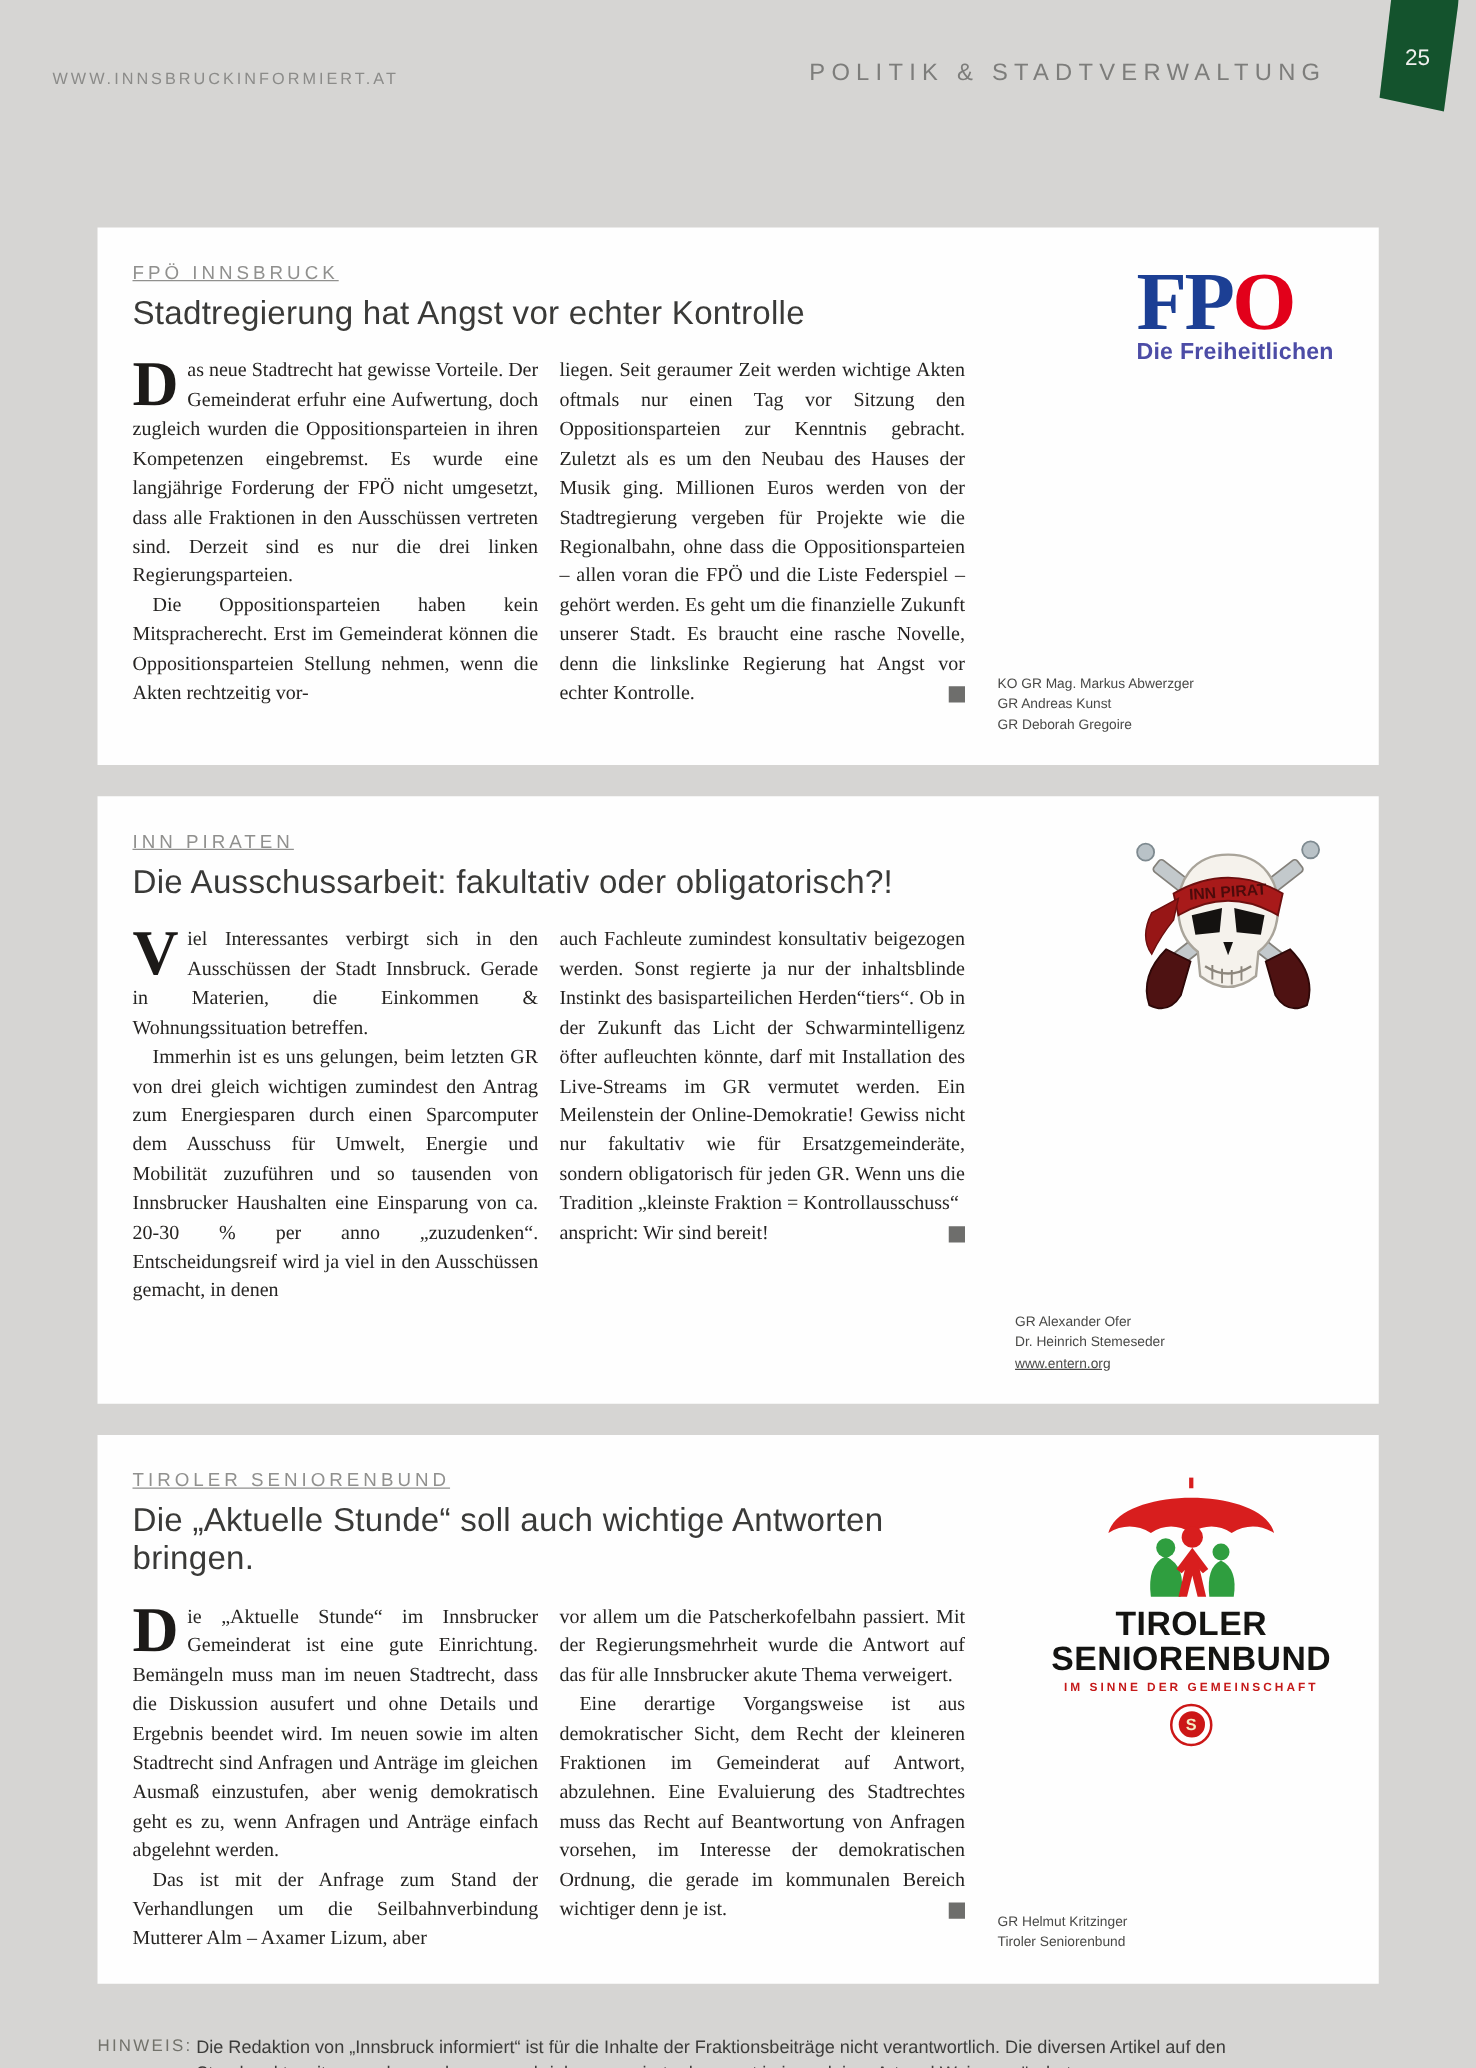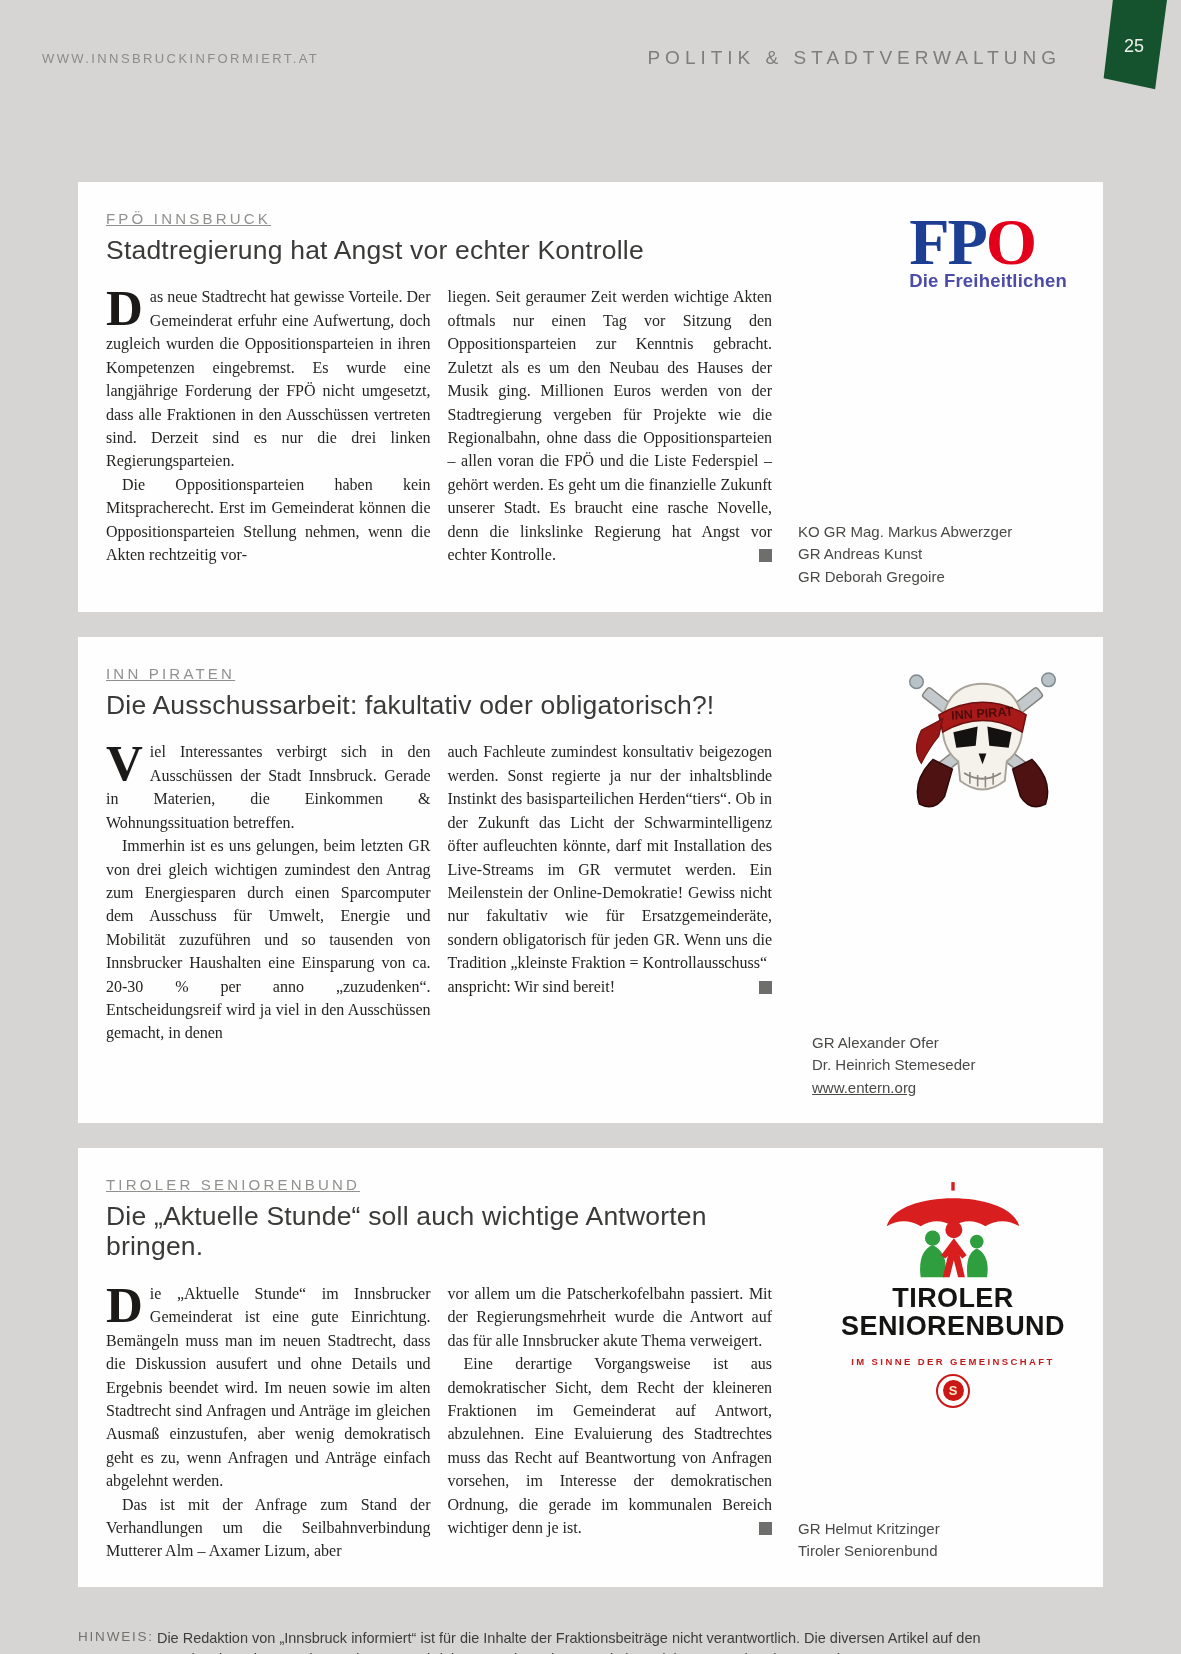--- a/index.html
+++ b/index.html
@@ -6,21 +6,21 @@
   body{
     width:1181px;
     background:#d6d5d3;
     font-family:"Liberation Sans",sans-serif;
     color:#2f2d2b;
     -webkit-font-smoothing:antialiased;
   }
   .page{position:relative;width:1181px;min-height:1654px;overflow:hidden;}
 
   
-  .topbar{display:flex;justify-content:space-between;align-items:center;padding:46px 120px 0 42px;height:24px;}
+  .topbar{display:flex;justify-content:space-between;align-items:flex-end;padding:46px 120px 0 42px;height:24px;}
   .site-url{font-size:13px;letter-spacing:2.4px;color:#8b8b89;}
   .section-title{font-size:19px;letter-spacing:5px;color:#7d7d7b;white-space:nowrap;}
   .page-tab{
     position:absolute;top:0;right:14px;width:66px;height:92px;
     background:#14532d;
     clip-path:polygon(18% 0,100% 0,82% 97%,4% 85%);
     display:flex;align-items:center;justify-content:center;
     color:#f0f0ee;font-size:18px;box-sizing:border-box;
   }
 
@@ -46,34 +46,34 @@
   .col p.rel{position:relative;}
   .dropcap{
     float:left;font-family:"Liberation Serif",serif;font-weight:700;
     font-size:51px;line-height:40px;padding:3px 7px 0 0;color:#1c1a18;
   }
   .endmark{position:absolute;right:0;bottom:4px;width:13px;height:13px;background:#6e6e6c;}
 
   
   .sidebar{display:flex;flex-direction:column;justify-content:space-between;min-width:0;}
   .logo-wrap{align-self:flex-end;}
-  .authors{font-size:15px;color:#494947;line-height:1.5;margin-top:48px;}
+  .authors{font-size:11px;color:#494947;line-height:1.5;margin-top:48px;}
   .authors a{color:#494947;text-decoration:underline;text-align:center;}
 
   
   .fpo-logo{padding:4px 8px 0 0;}
   .fpo-word{font-family:"Liberation Serif",serif;font-weight:700;font-size:66px;line-height:56px;letter-spacing:-2px;}
   .fpo-fp{color:#1c3f94;}
   .fpo-o{color:#e2001a;}
   .fpo-tagline{font-size:18.5px;font-weight:700;color:#4c4ca6;letter-spacing:.2px;margin-top:0;}
 
   
   .tsb-logo{width:240px;text-align:center;padding-right:2px;}
   .tsb-line{font-size:27px;font-weight:700;letter-spacing:.4px;line-height:1.05;color:#141412;}
-  .tsb-tagline{font-size:9.5px;color:#c51a1a;letter-spacing:2.4px;font-weight:700;margin-top:15px;}
+  .tsb-tagline{font-size:9.5px;color:#c51a1a;letter-spacing:2.4px;font-weight:700;margin-top:3px;}
   .tsb-badge{width:30px;height:30px;border-radius:50%;border:2px solid #cc1717;margin:7px auto 0;display:flex;align-items:center;justify-content:center;background:#fff;}
   .tsb-badge-inner{width:21px;height:21px;border-radius:50%;background:#cc1717;color:#f5ecc4;font-weight:700;font-size:13px;display:flex;align-items:center;justify-content:center;}
 
   
   .footer{display:flex;align-items:flex-start;padding:16px 78px 0;}
   .footer-label{font-size:13.5px;letter-spacing:1.8px;color:#72726b;white-space:nowrap;padding-top:1px;}
   .footer-text{font-size:14.5px;color:#3c3c3a;line-height:1.45;max-width:880px;margin-left:3px;}
 </style>
 </head>
 <body>

